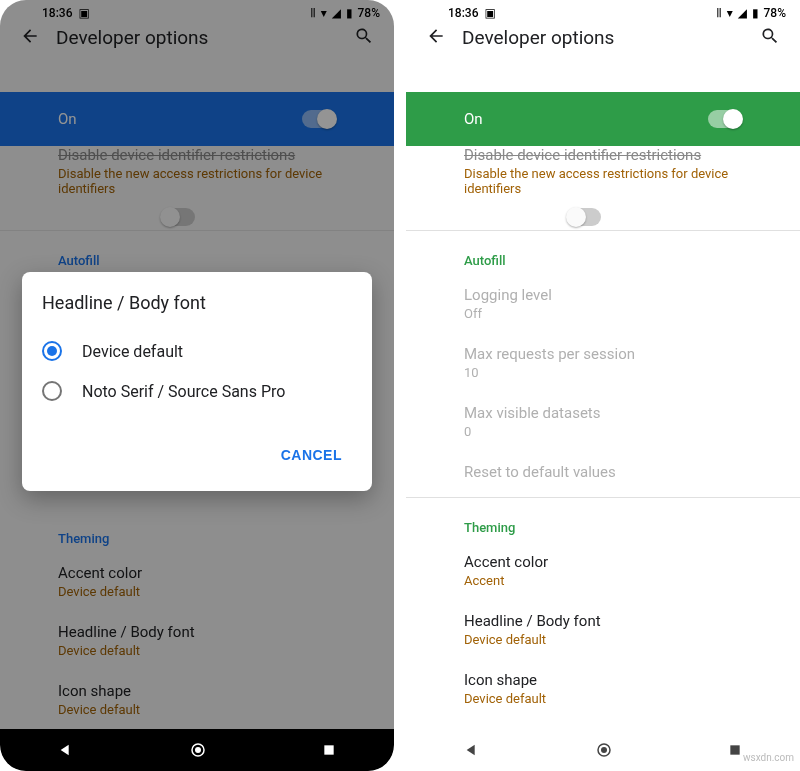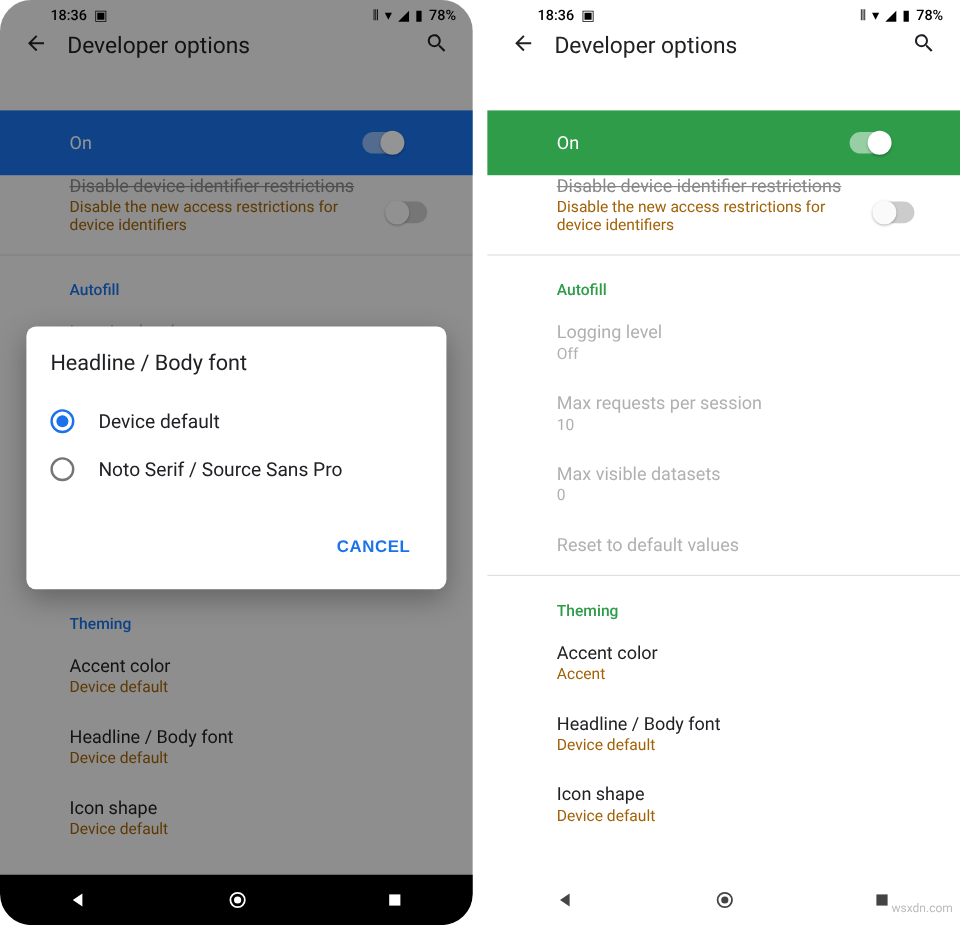--- a/index.html
+++ b/index.html
@@ -23,21 +23,21 @@
 .content { padding: 0; font-size: 14px; }
 .itm { padding: 12px 22px 12px 58px; }
 .ttl { font-size: 15px; color: #202124; }
 .sub { font-size: 13px; color: #a16207; margin-top: 2px; }
 .disabled .ttl, .disabled .sub { color: #b0b0b0; }
 .sect { font-size: 13px; font-weight: 500; padding: 18px 36px 6px 58px; }
 .sect.blue { color: #1a73e8; }
 .sect.green { color: #2e9c48; }
 .divider { height: 1px; background: #e0e0e0; margin: 4px 0; }
 .trunc { padding: 0 22px 0 58px; color: #202124; font-size: 15px; white-space: nowrap; overflow: hidden; }
-.trunc-row { display: flex; align-items: center; justify-content: space-between; padding-right: 38px; }
+.trunc-row { display: flex; align-items: center; justify-content: space-between; padding-right: 38px; flex-direction: column; }
 .navbar { position: absolute; bottom: 0; left: 0; right: 0; height: 42px; display: flex; align-items: center; justify-content: space-around; background: #fff; }
 .navbar.dark { background: #000; border-radius: 0 0 26px 26px; }
 .dialog { position: absolute; left: 22px; right: 22px; top: 272px; background: #fff; border-radius: 8px; padding: 20px; z-index: 5; box-shadow: 0 8px 24px rgba(0,0,0,0.3); }
 .dialog-title { font-size: 18px; color: #202124; margin-bottom: 18px; }
 .radio-row { display: flex; align-items: center; gap: 20px; padding: 10px 0; font-size: 16px; color: #202124; }
 .radio { width: 20px; height: 20px; border-radius: 50%; border: 2px solid #757575; display: flex; align-items: center; justify-content: center; flex-shrink: 0; }
 .radio.sel { border-color: #1a73e8; }
 .radio.sel::after { content: ''; width: 10px; height: 10px; border-radius: 50%; background: #1a73e8; }
 .dialog-actions { text-align: right; margin-top: 28px; }
 .dialog-actions button { border: none; background: none; color: #1a73e8; font-weight: 600; font-size: 14px; letter-spacing: 0.5px; padding: 8px 10px; }

